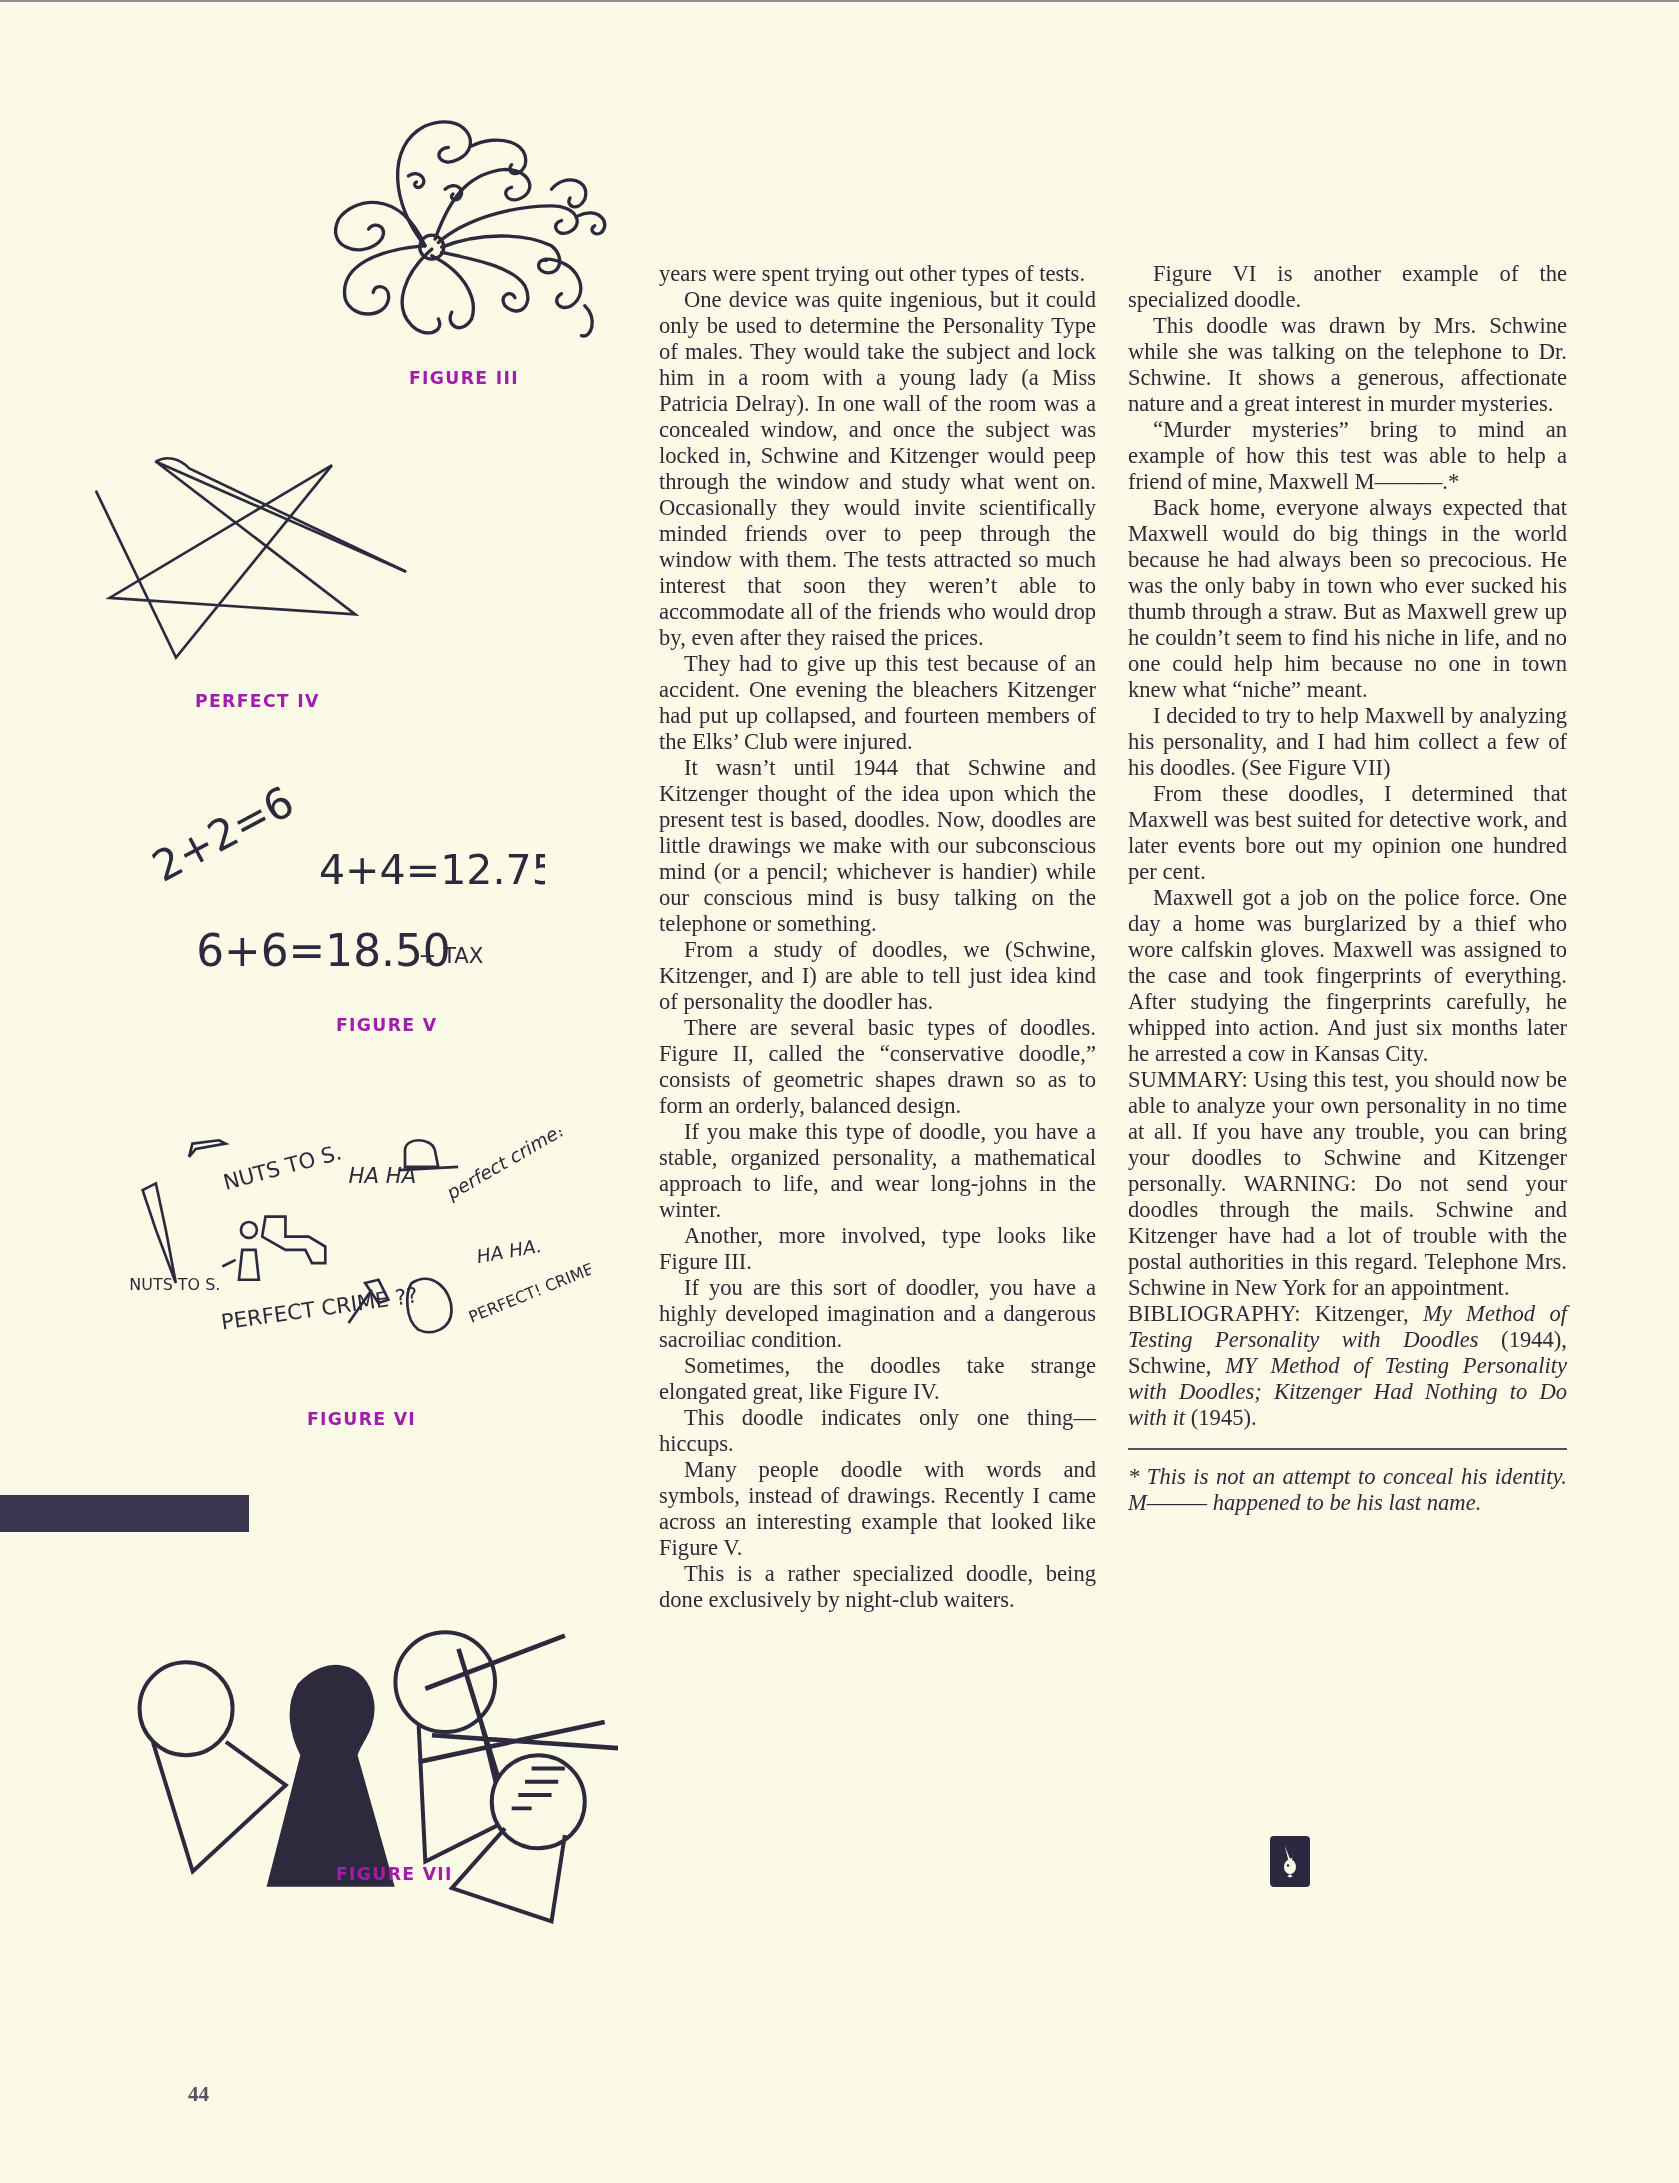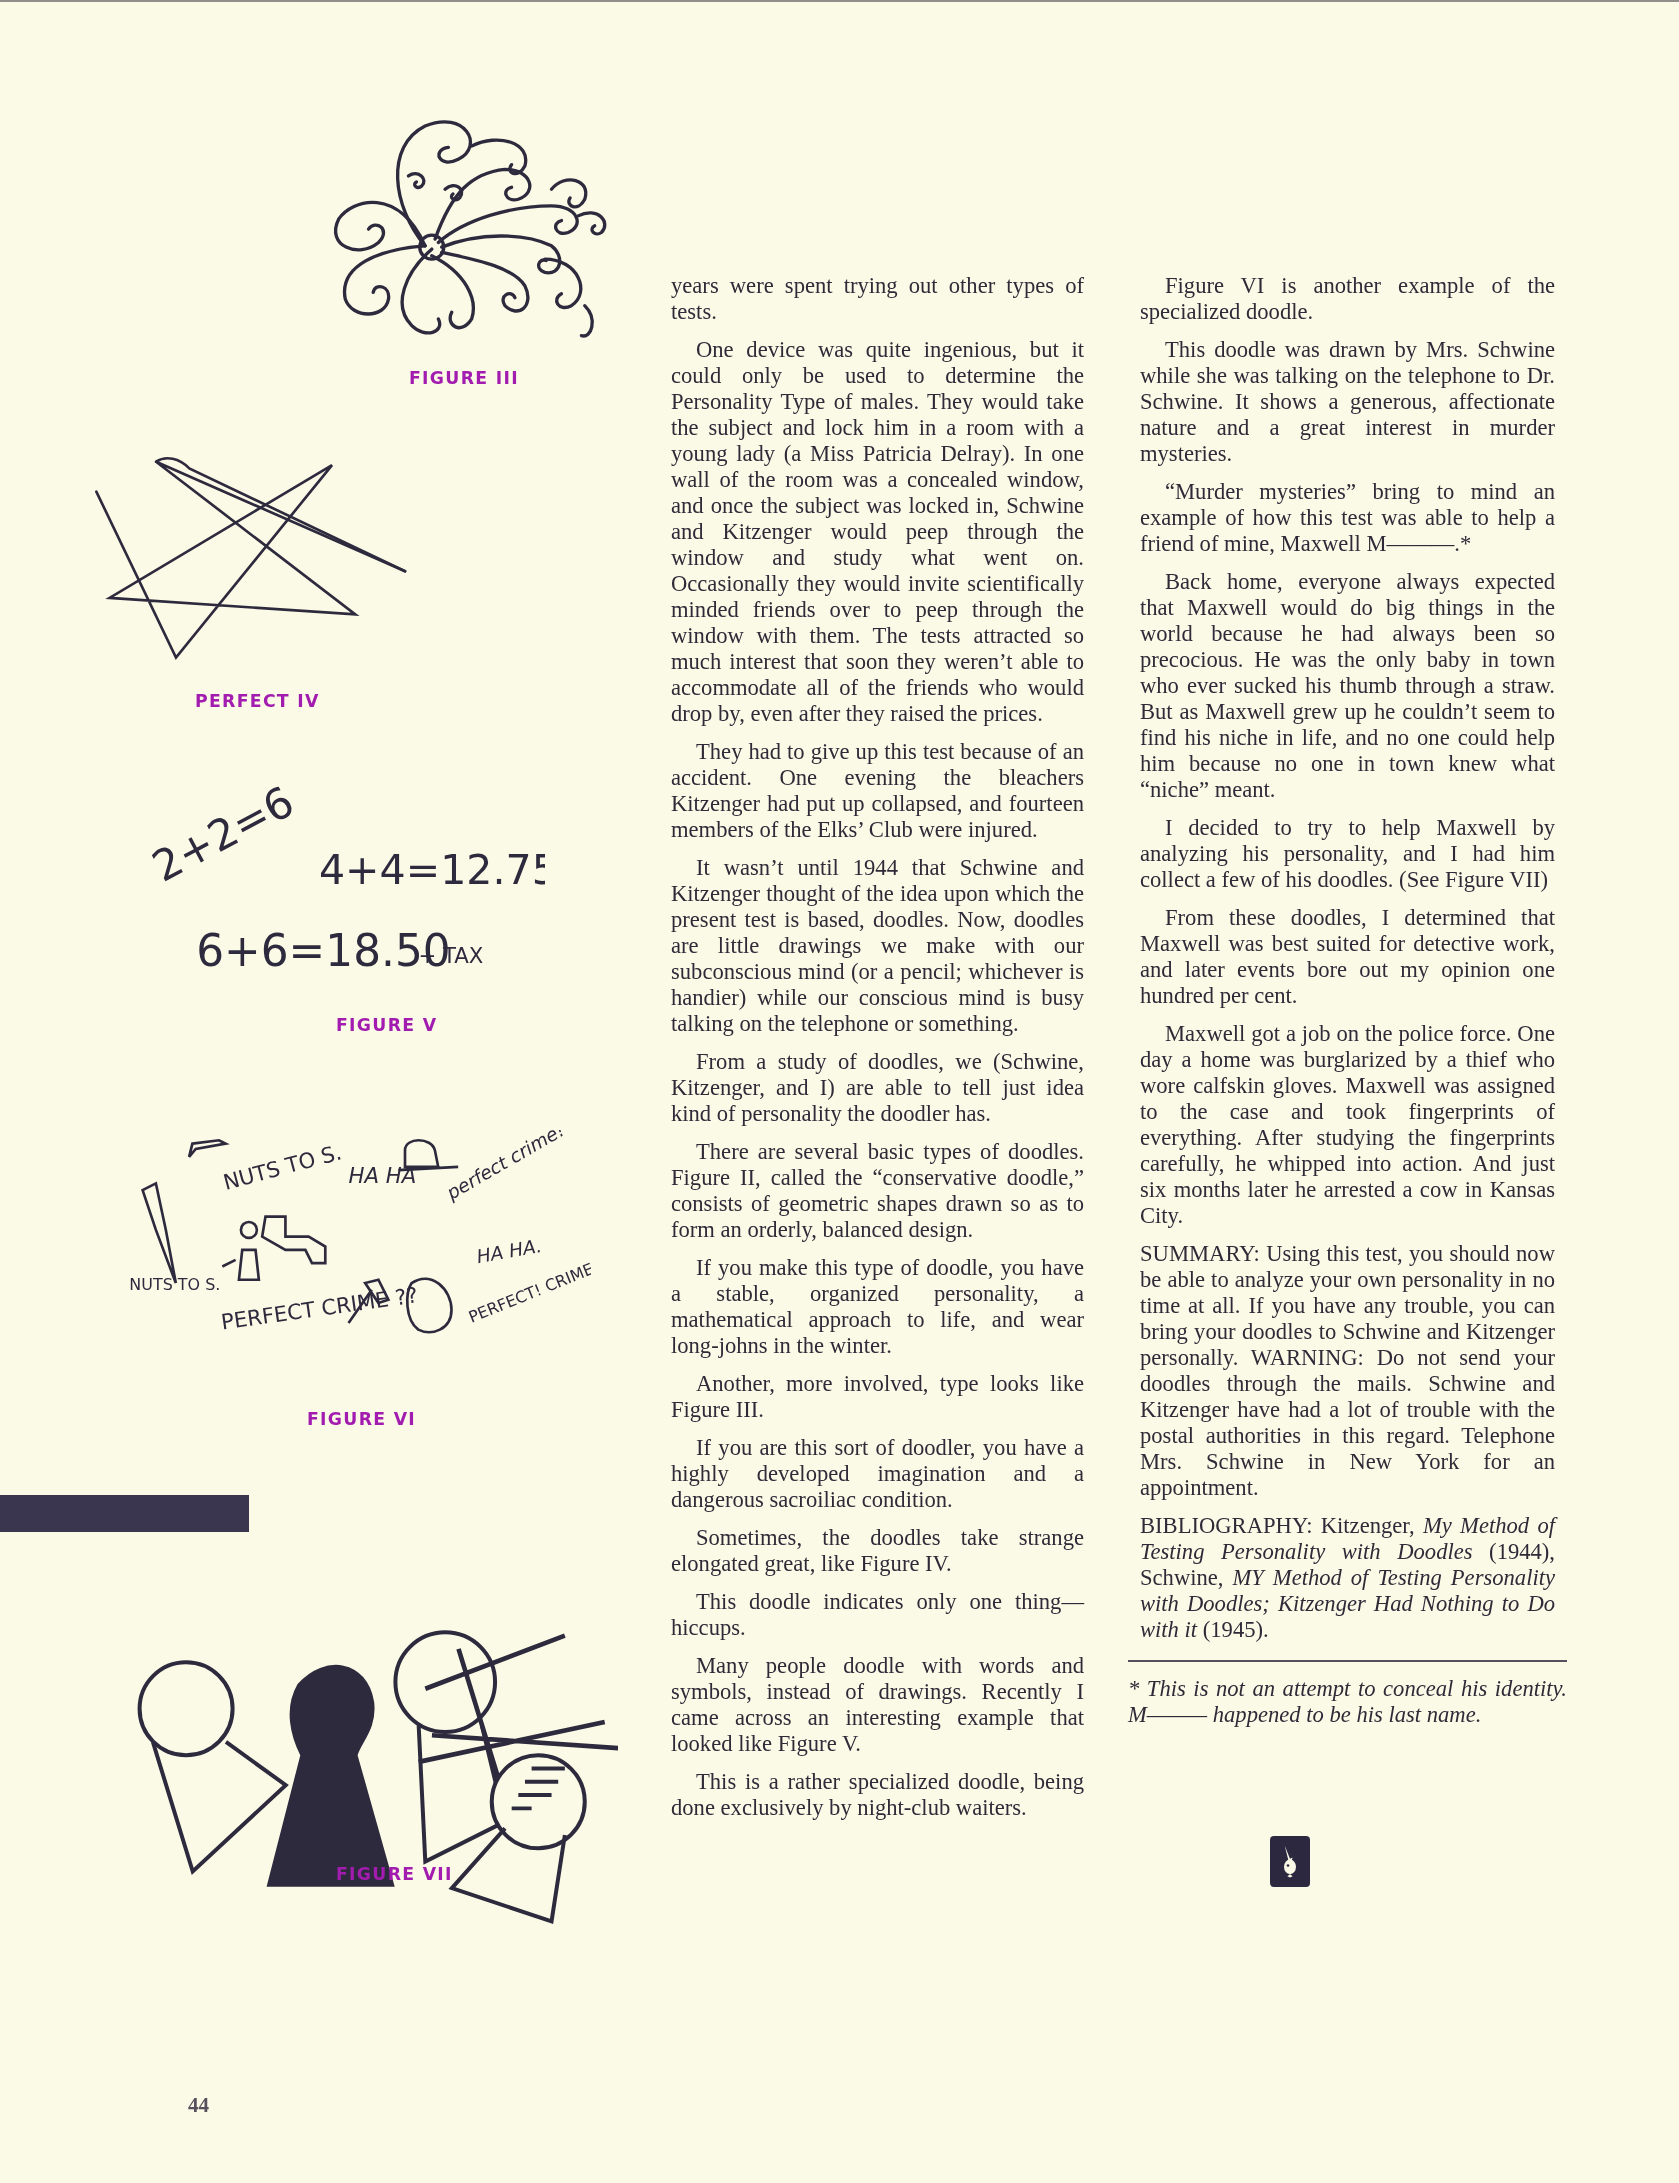--- a/index.html
+++ b/index.html
@@ -13,36 +13,36 @@
   .fig { position: absolute; }
   .fig svg { display: block; }
   .caption {
     position: absolute; font-family: "DejaVu Sans", "Liberation Sans", sans-serif;
     font-weight: bold; font-size: 17.3px; letter-spacing: 1.3px; color: #a21caf;
   }
   .col {
     position: absolute; font-size: 22.6px; line-height: 26px; text-align: justify;
     hyphens: manual;
   }
-  .col p { margin: 12px; text-indent: 25px; }
+  .col p { margin: 0; text-indent: 25px; }
   .col p.noind { text-indent: 0; }
   .col p.first { text-indent: 0; }
   .col1 { left: 659px; top: 261px; width: 437px; }
   .col2 { left: 1128px; top: 261px; width: 439px; }
   .ital { font-style: italic; }
   .rule { height: 1.3px; background: #55505c; margin: 17.3px 0 14.6px 0; }
   .footnote { font-style: italic; font-size: 22.6px; line-height: 26px; text-align: justify; }
   .bunny {
     position: absolute; left: 1270px; top: 1836px; width: 40px; height: 51px;
     background: #2b2840; border-radius: 4px;
   }
   .darkbar { position: absolute; left: 0; top: 1495px; width: 249px; height: 37px; background: #3b3650; }
   .pagenum {
     position: absolute; left: 188px; top: 2082px; font-size: 21px;
-    font-family: "Liberation Serif", serif; font-weight: bold; color: #55505c; margin-top: 11px;
+    font-family: "Liberation Serif", serif; font-weight: bold; color: #55505c;
   }
   .hand { font-family: "DejaVu Sans", sans-serif; fill: #2e2a3e; }
 </style>
 </head>
 <body>
 
 <div class="topline"></div>
 
 <div class="fig" style="left:312px;top:106px;">
   <svg width="306" height="253" viewBox="0 0 460 380" fill="none" stroke="#2e2a3e" stroke-width="5" stroke-linecap="round">

